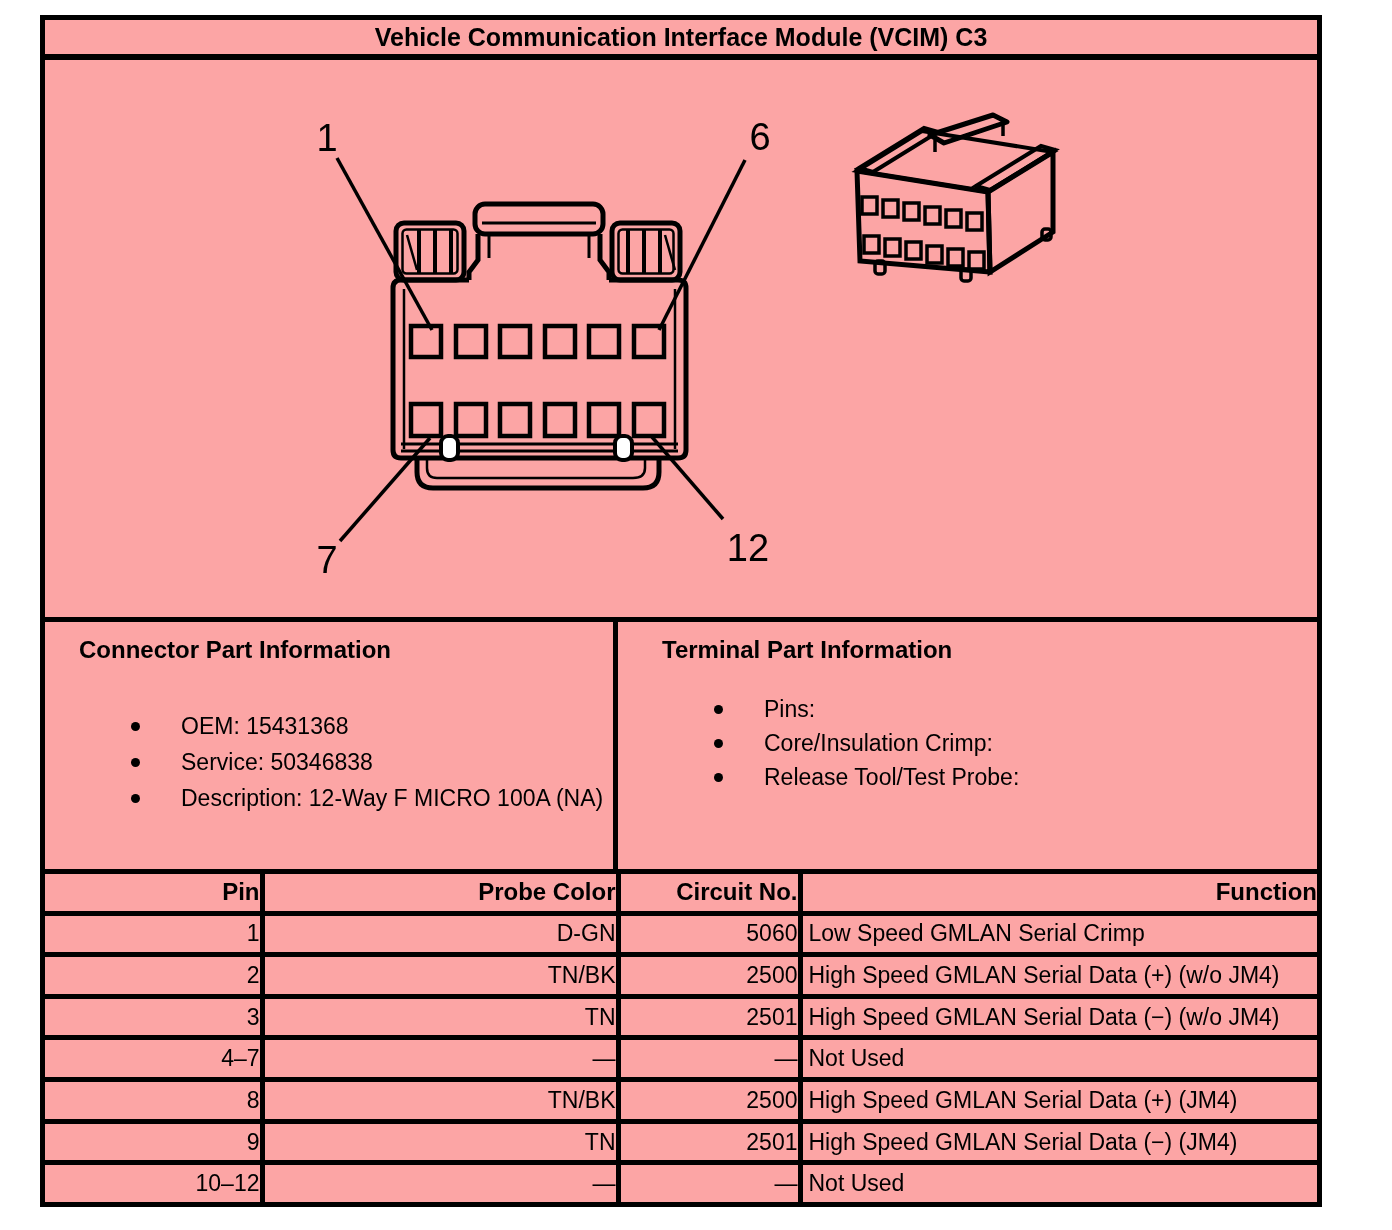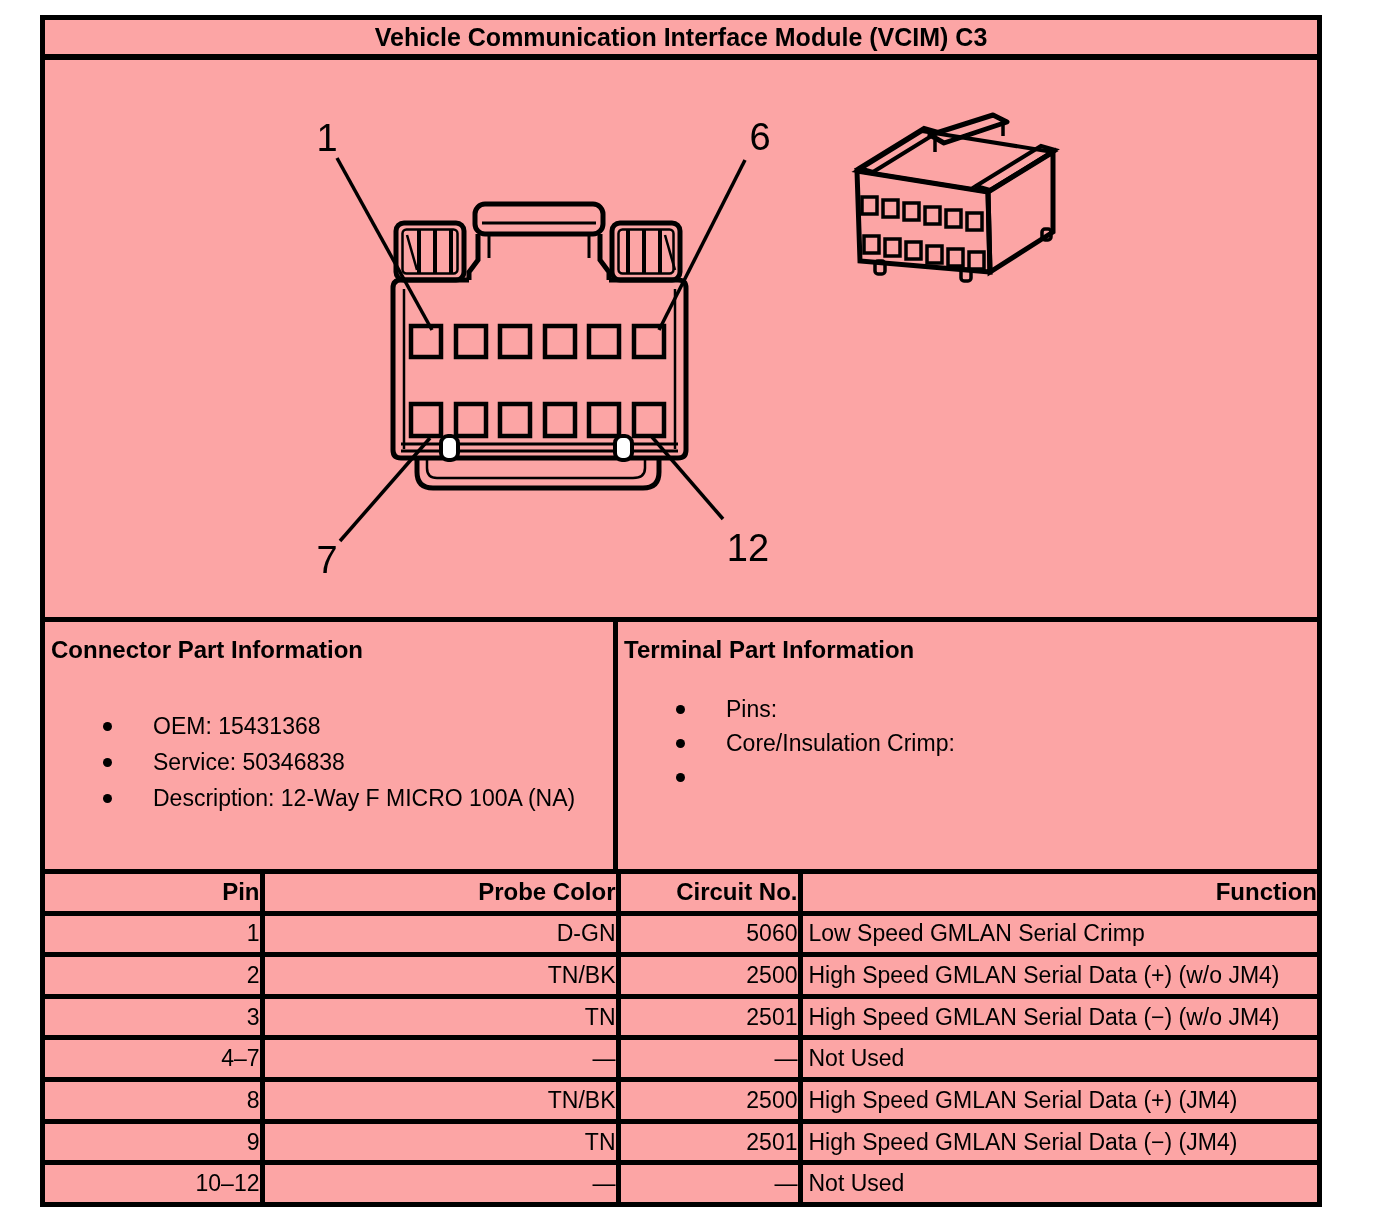--- a/index.html
+++ b/index.html
@@ -11,22 +11,22 @@
        display:flex;align-items:center;justify-content:center;
        font-weight:bold;font-size:25px;}
   .diagram-area{height:562px;border-bottom:5px solid #000;box-sizing:border-box;
        position:relative;}
   .diagram-area svg{position:absolute;left:0;top:0;}
   svg text{font-family:"Liberation Sans","DejaVu Sans",sans-serif;
        font-size:38px;fill:#000;}
   .info-row{height:252px;border-bottom:5px solid #000;box-sizing:border-box;
        display:flex;}
   .info-box{box-sizing:border-box;overflow:hidden;}
-  .info-left{width:573px;border-right:5px solid #000;}
-  .info-right{flex:1;}
+  .info-left{width:573px;border-right:5px solid #000;padding-left:28px;}
+  .info-right{flex:1;padding-left:38px;}
   .info-heading{font-weight:bold;font-size:24px;padding:14px 0 0 6px;}
   .bullet-list{padding:0;margin:0;}
   .info-left .bullet-list{margin-top:44px;}
   .info-right .bullet-list{margin-top:28px;}
   .bullet-item{display:flex;align-items:center;padding-left:58px;
        font-size:23px;}
   .info-left .bullet-item{height:36px;}
   .info-right .bullet-item{height:34px;}
   .dot{width:9px;height:9px;border-radius:50%;background:#000;
        flex:0 0 auto;margin-right:41px;}
@@ -166,20 +166,21 @@
         <div class="bullet-item">
           <span class="dot"></span>
           <span>Pins:</span>
         </div>
         <div class="bullet-item">
           <span class="dot"></span>
           <span>Core/Insulation Crimp:</span>
         </div>
         <div class="bullet-item">
           <span class="dot"></span>
+          <span>Release Tool/Test Probe:</span>
         </div>
       </div>
     </div>
   </div>
 
   <div class="table-area">
     <table>
       <colgroup>
           <col style="width:217px">
           <col style="width:356px">

